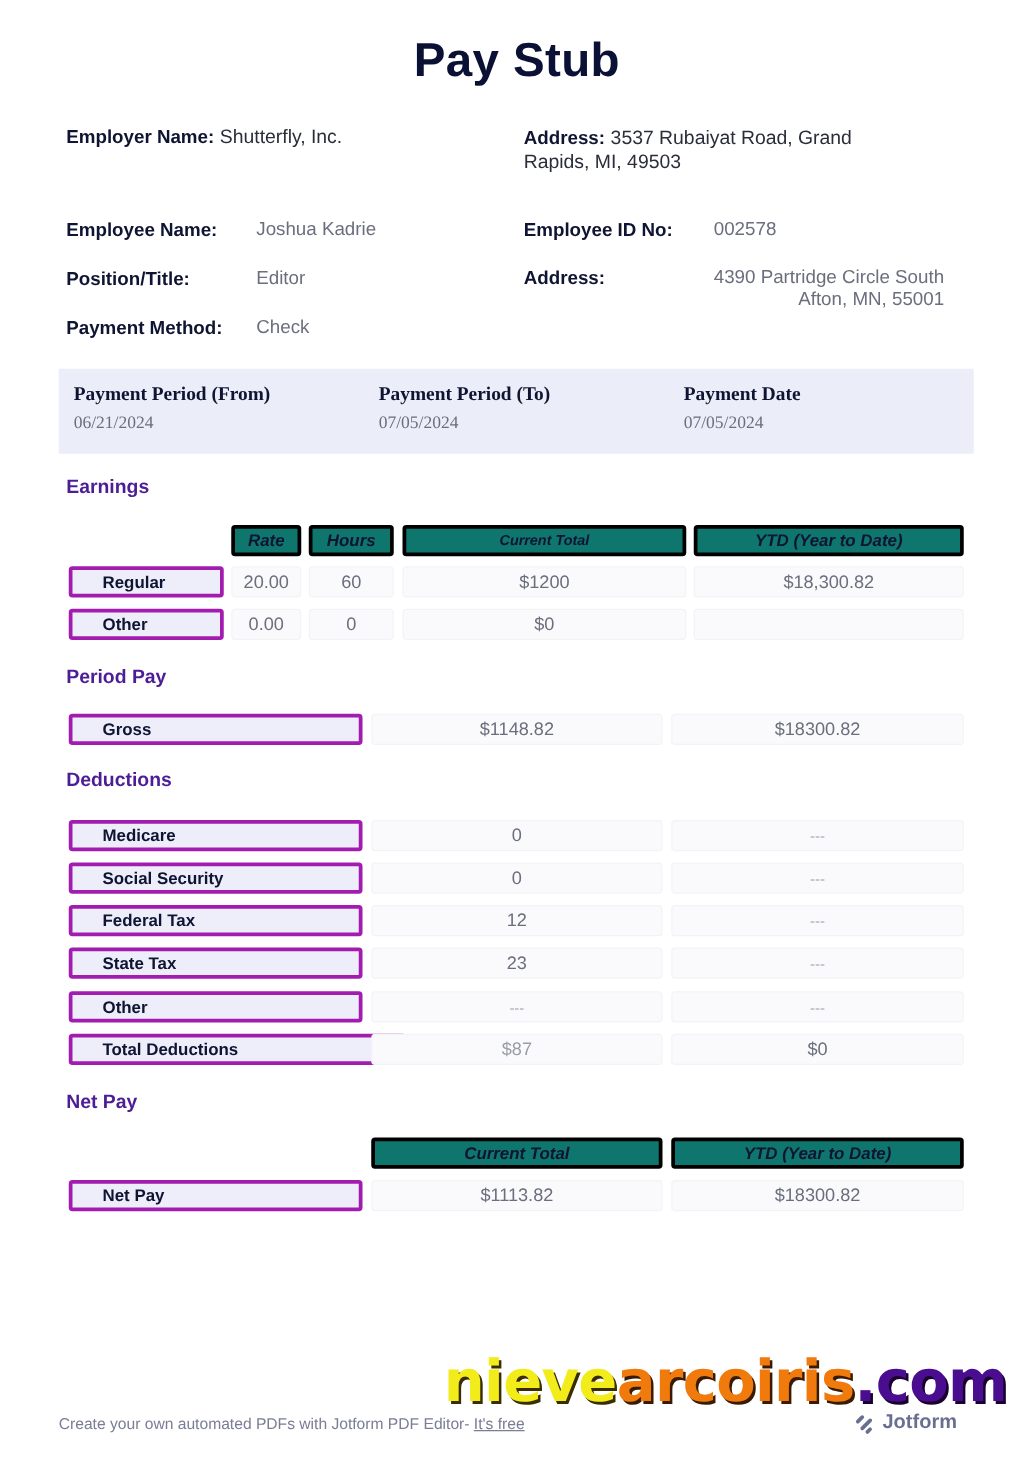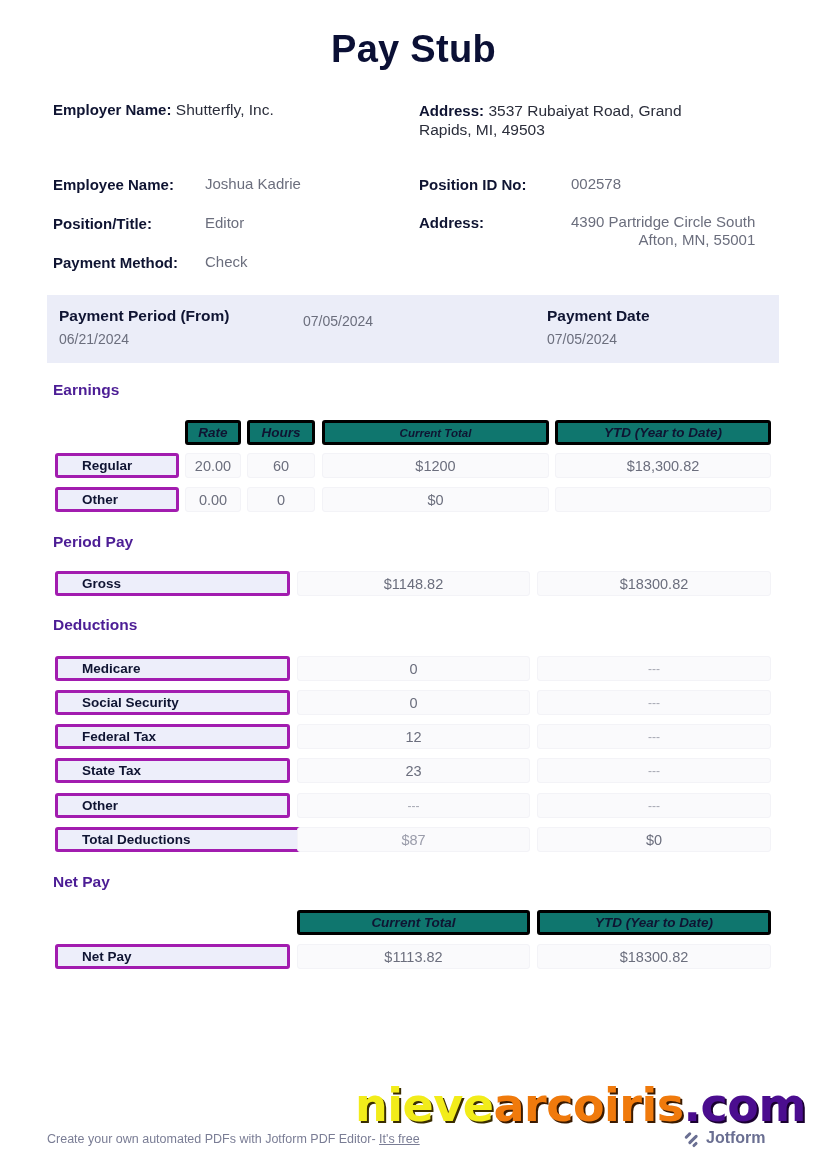--- a/index.html
+++ b/index.html
@@ -8,21 +8,21 @@
 
     .title { position: absolute; top: 28px; left: 0; width: 827px; text-align: center; font-size: 38px; font-weight: bold; color: #0b1035; letter-spacing: 0.3px; }
 
     .lbl { font-weight: bold; color: #0f1432; font-size: 15px; }
     .val { color: #6b6e7d; font-size: 15px; text-align: right; }
     .valdark { color: #2a2d3a; font-size: 15.5px; }
 
     .abs { position: absolute; }
 
     .period-box { position: absolute; top: 295px; left: 47px; width: 732px; height: 68px; background: #ebedf8; display: flex; }
-    .period-cell { flex: 1; padding: 12px 0 0 12px; }
+    .period-cell { flex: 1; padding: 12px 0 0 12px; font-family: Liberation Serif, serif; }
     .period-cell .plabel { font-weight: bold; font-size: 15.5px; color: #0f1432; }
     .period-cell .pval { color: #6b6e7d; font-size: 14px; margin-top: 6px; }
 
     .section-title { position: absolute; left: 53px; font-weight: bold; font-size: 15.5px; color: #4c1d95; }
 
     .cell { position: absolute; height: 25px; border-radius: 3px; display: flex; align-items: center; font-size: 14px; }
     .hdr { background: #0f766e; border: 3px solid #000000; justify-content: center; font-weight: bold; color: #0f1432; font-size: 13.5px; font-style: italic; }
     .hdr.small { font-size: 11.5px; }
     .rowlbl { background: #edeefa; border: 3px solid #a21caf; font-weight: bold; color: #0f1432; padding-left: 24px; font-size: 13.5px; }
     .valcell { background: #fafafc; border: 1px solid #f3f3f7; justify-content: center; color: #6b6e7d; font-size: 14.5px; }
@@ -50,40 +50,41 @@
   <span class="valdark">Shutterfly, Inc.</span>
 </div>
 <div class="abs" style="left:419px; top:101px; line-height:19px;">
   <span class="lbl">Address:</span>
   <span class="valdark">3537 Rubaiyat Road, Grand</span><br>
   <span class="valdark">Rapids, MI, 49503</span>
 </div>
 
 <div class="abs lbl" style="left:53px; top:176px;">Employee Name:</div>
 <div class="abs val" style="left:205px; top:175px;">Joshua Kadrie</div>
-<div class="abs lbl" style="left:419px; top:176px;">Position ID No:</div>
+<div class="abs lbl" style="left:419px; top:176px;">Employee ID No:</div>
 <div class="abs val" style="left:571px; top:175px;">002578</div>
 
 <div class="abs lbl" style="left:53px; top:215px;">Position/Title:</div>
 <div class="abs val" style="left:205px; top:214px;">Editor</div>
 <div class="abs lbl" style="left:419px; top:214px;">Address:</div>
 <div class="abs val" style="left:571px; top:213px; line-height:18px;">
   <span>4390 Partridge Circle South</span><br>
   <span>Afton, MN, 55001</span>
 </div>
 
 <div class="abs lbl" style="left:53px; top:254px;">Payment Method:</div>
 <div class="abs val" style="left:205px; top:253px;">Check</div>
 
 <div class="period-box">
   <div class="period-cell">
     <div class="plabel">Payment Period (From)</div>
     <div class="pval">06/21/2024</div>
   </div>
   <div class="period-cell">
+    <div class="plabel">Payment Period (To)</div>
     <div class="pval">07/05/2024</div>
   </div>
   <div class="period-cell">
     <div class="plabel">Payment Date</div>
     <div class="pval">07/05/2024</div>
   </div>
 </div>
 
 <div class="section-title" style="top:381px;">Earnings</div>
 

